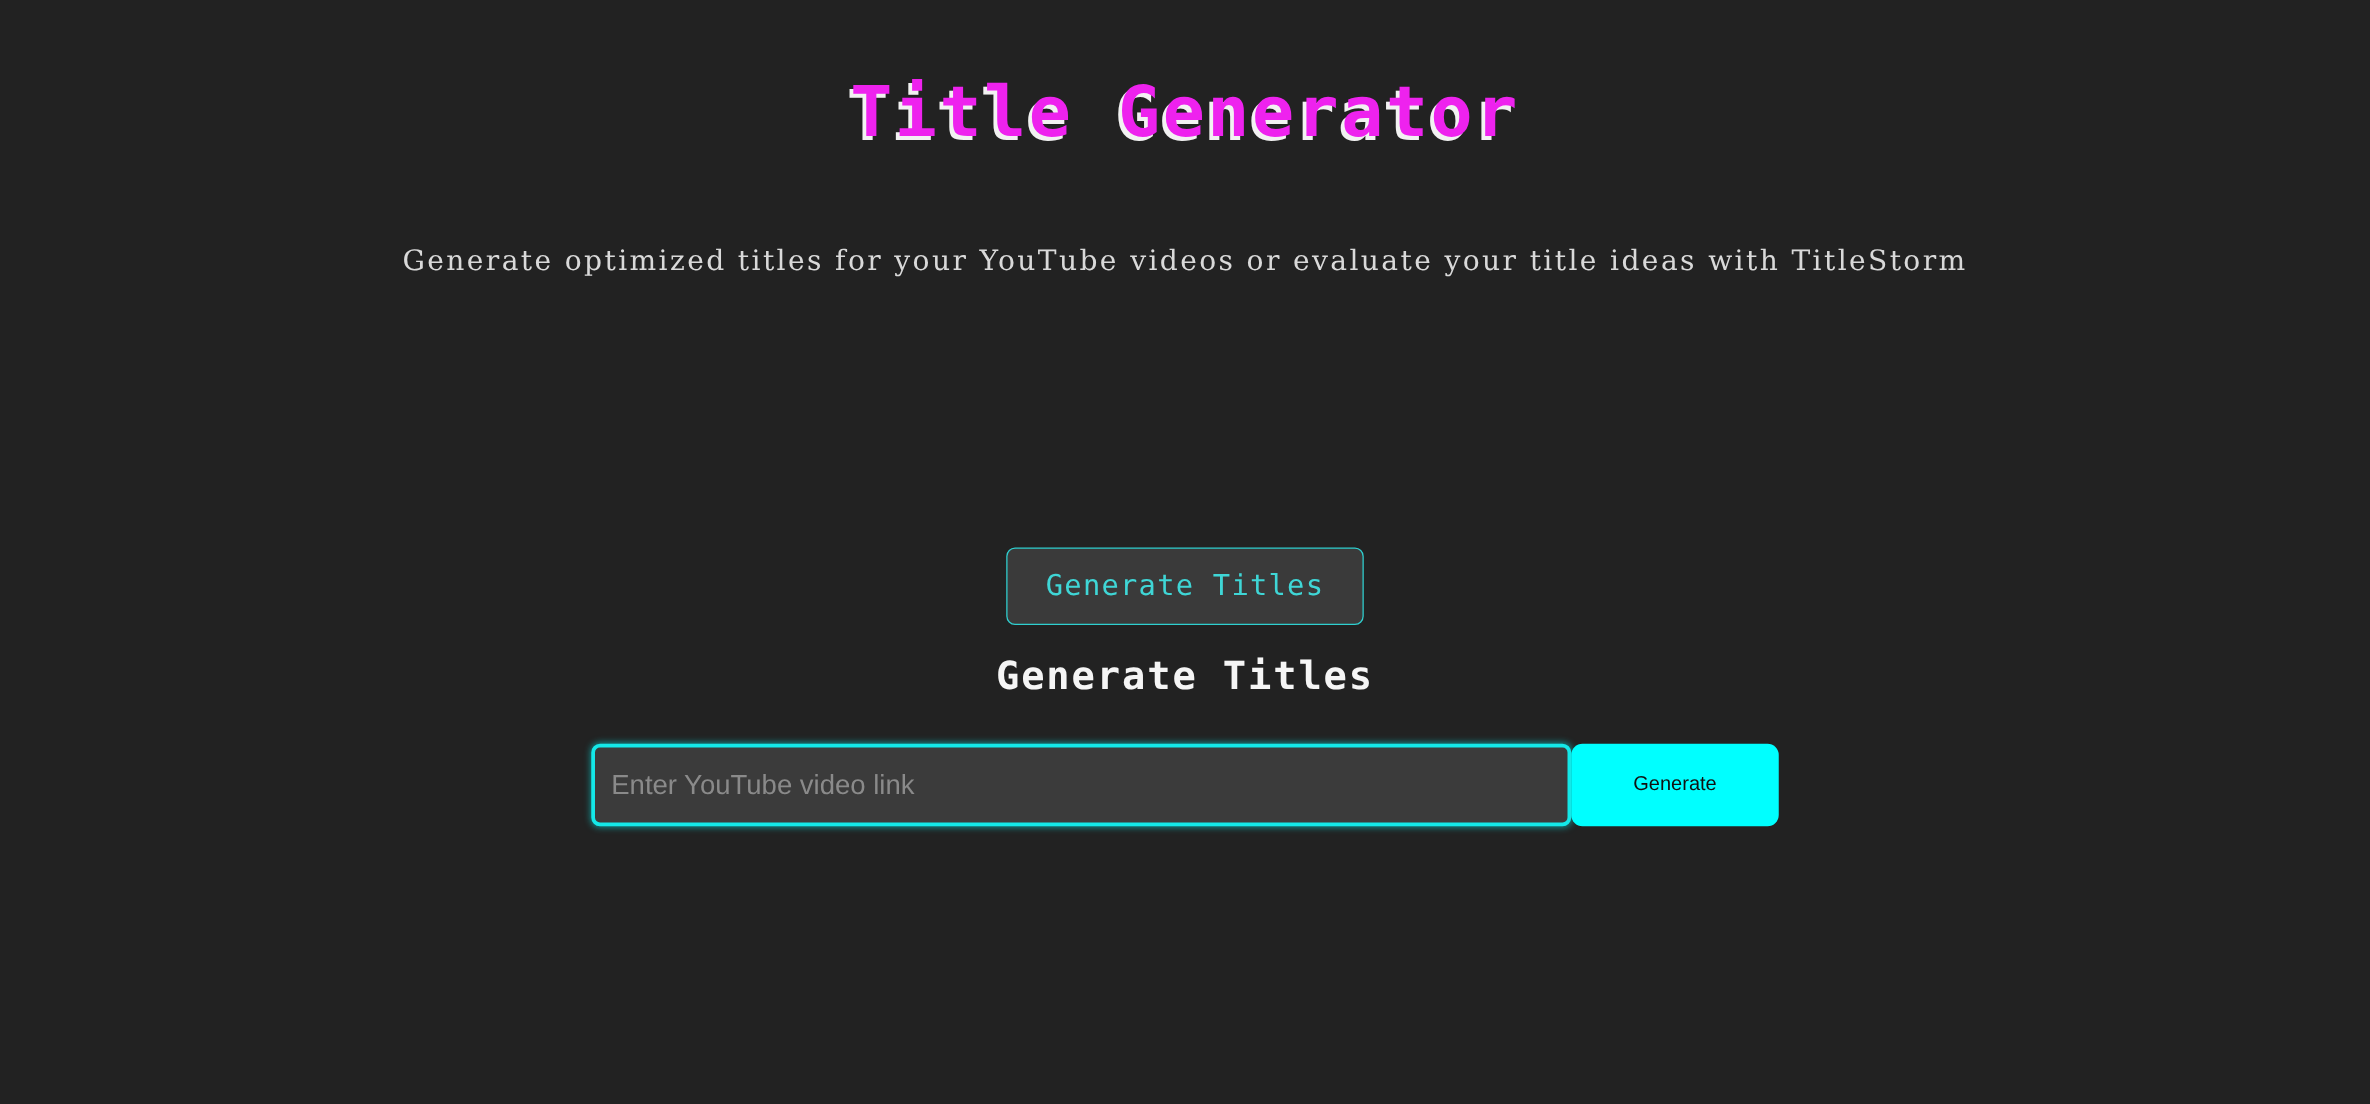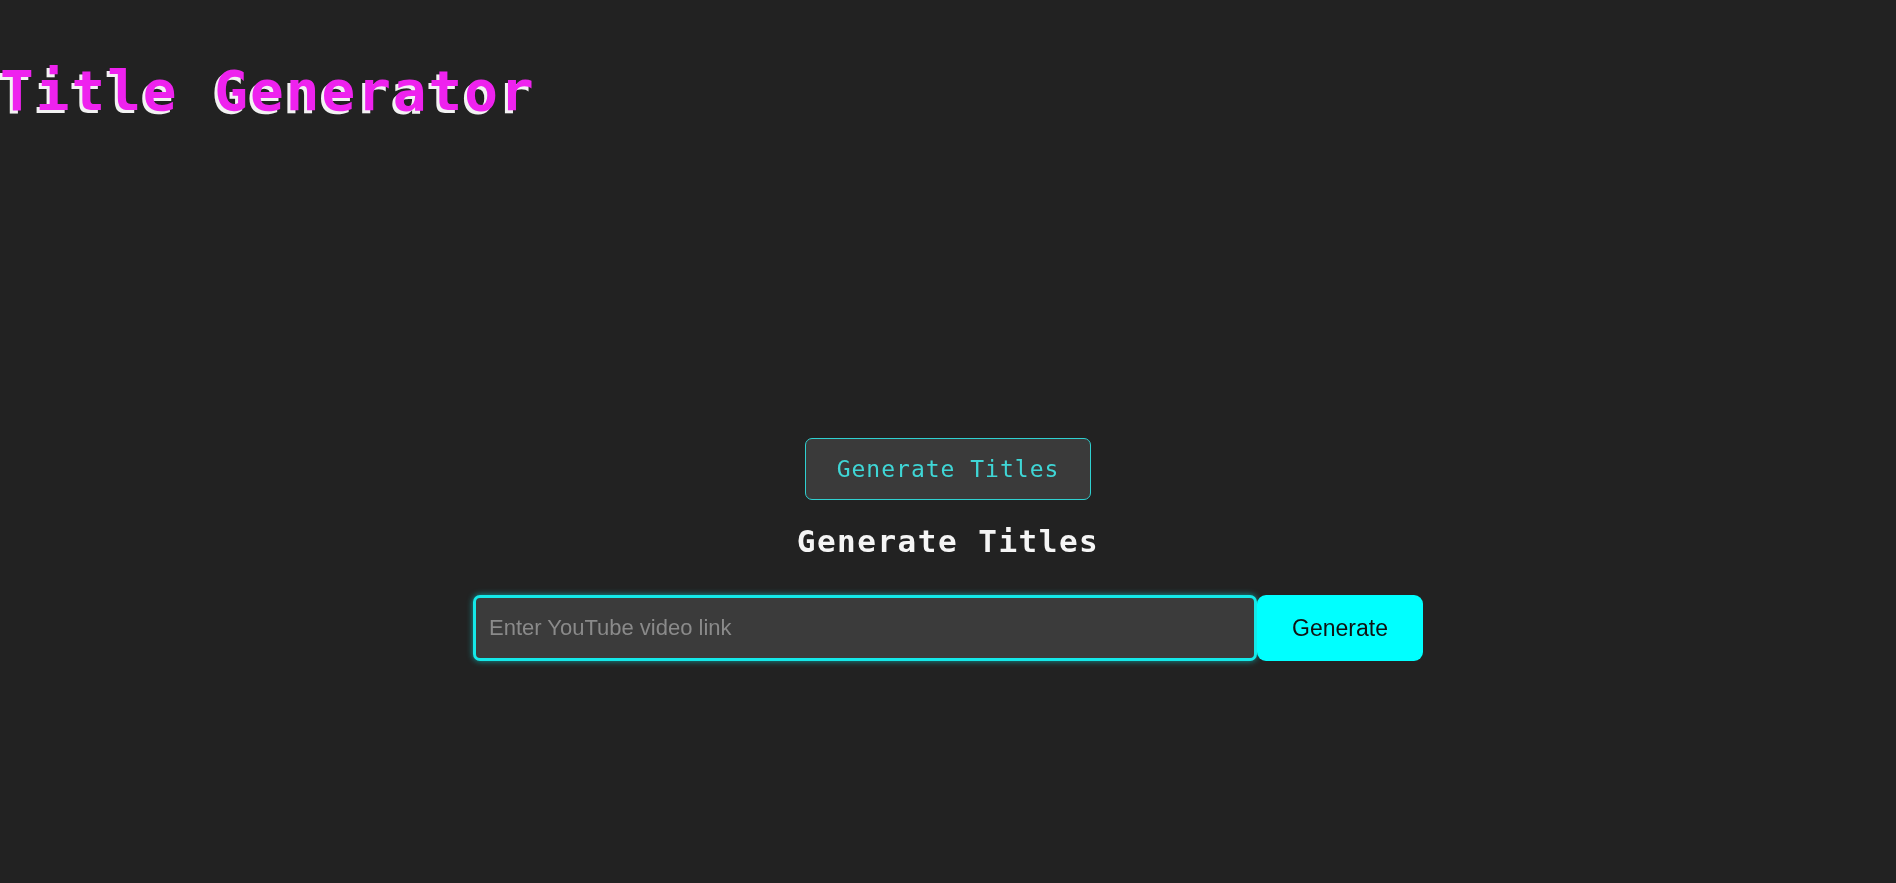--- a/index.html
+++ b/index.html
@@ -26,20 +26,21 @@
   }
 
   
   .page-title {
     margin: 0;
     padding: 0;
     position: absolute;
     top: 58px;
     left: 0;
     width: 100%;
+    text-align: center;
     font-family: "DejaVu Sans Mono", monospace;
     font-weight: bold;
     font-size: 56px;
     letter-spacing: 2px;
     color: #EE22EE;
     text-shadow: -3px 3px 0 #f2f2f2;
   }
 
   
   .subtitle {
@@ -122,21 +123,21 @@
     opacity: 1;
   }
   .generate-button {
     width: 166px;
     height: 66px;
     background: #00FFFF;
     border: none;
     border-radius: 9px;
     color: #111111;
     font-family: "Liberation Sans", sans-serif;
-    font-size: 23px;
+    font-size: 16px;
     cursor: pointer;
   }
 
   
   .footer {
     position: absolute;
     top: 860px;
     left: 0;
     width: 100%;
     text-align: center;
@@ -147,20 +148,21 @@
     white-space: nowrap;
   }
 </style>
 </head>
 <body>
 
 <div id="app">
 
   <h1 class="page-title">Title Generator</h1>
 
+  <div class="subtitle">Generate optimized titles for your YouTube videos or evaluate your title ideas with TitleStorm</div>
 
   <div class="tabs">
     <button class="tab-button">Generate Titles</button>
   </div>
 
   <h2 class="section-heading">Generate Titles</h2>
 
   <div class="form-row">
     <input class="link-input" type="text" placeholder="Enter YouTube video link" style="">
     <button class="generate-button">Generate</button>

